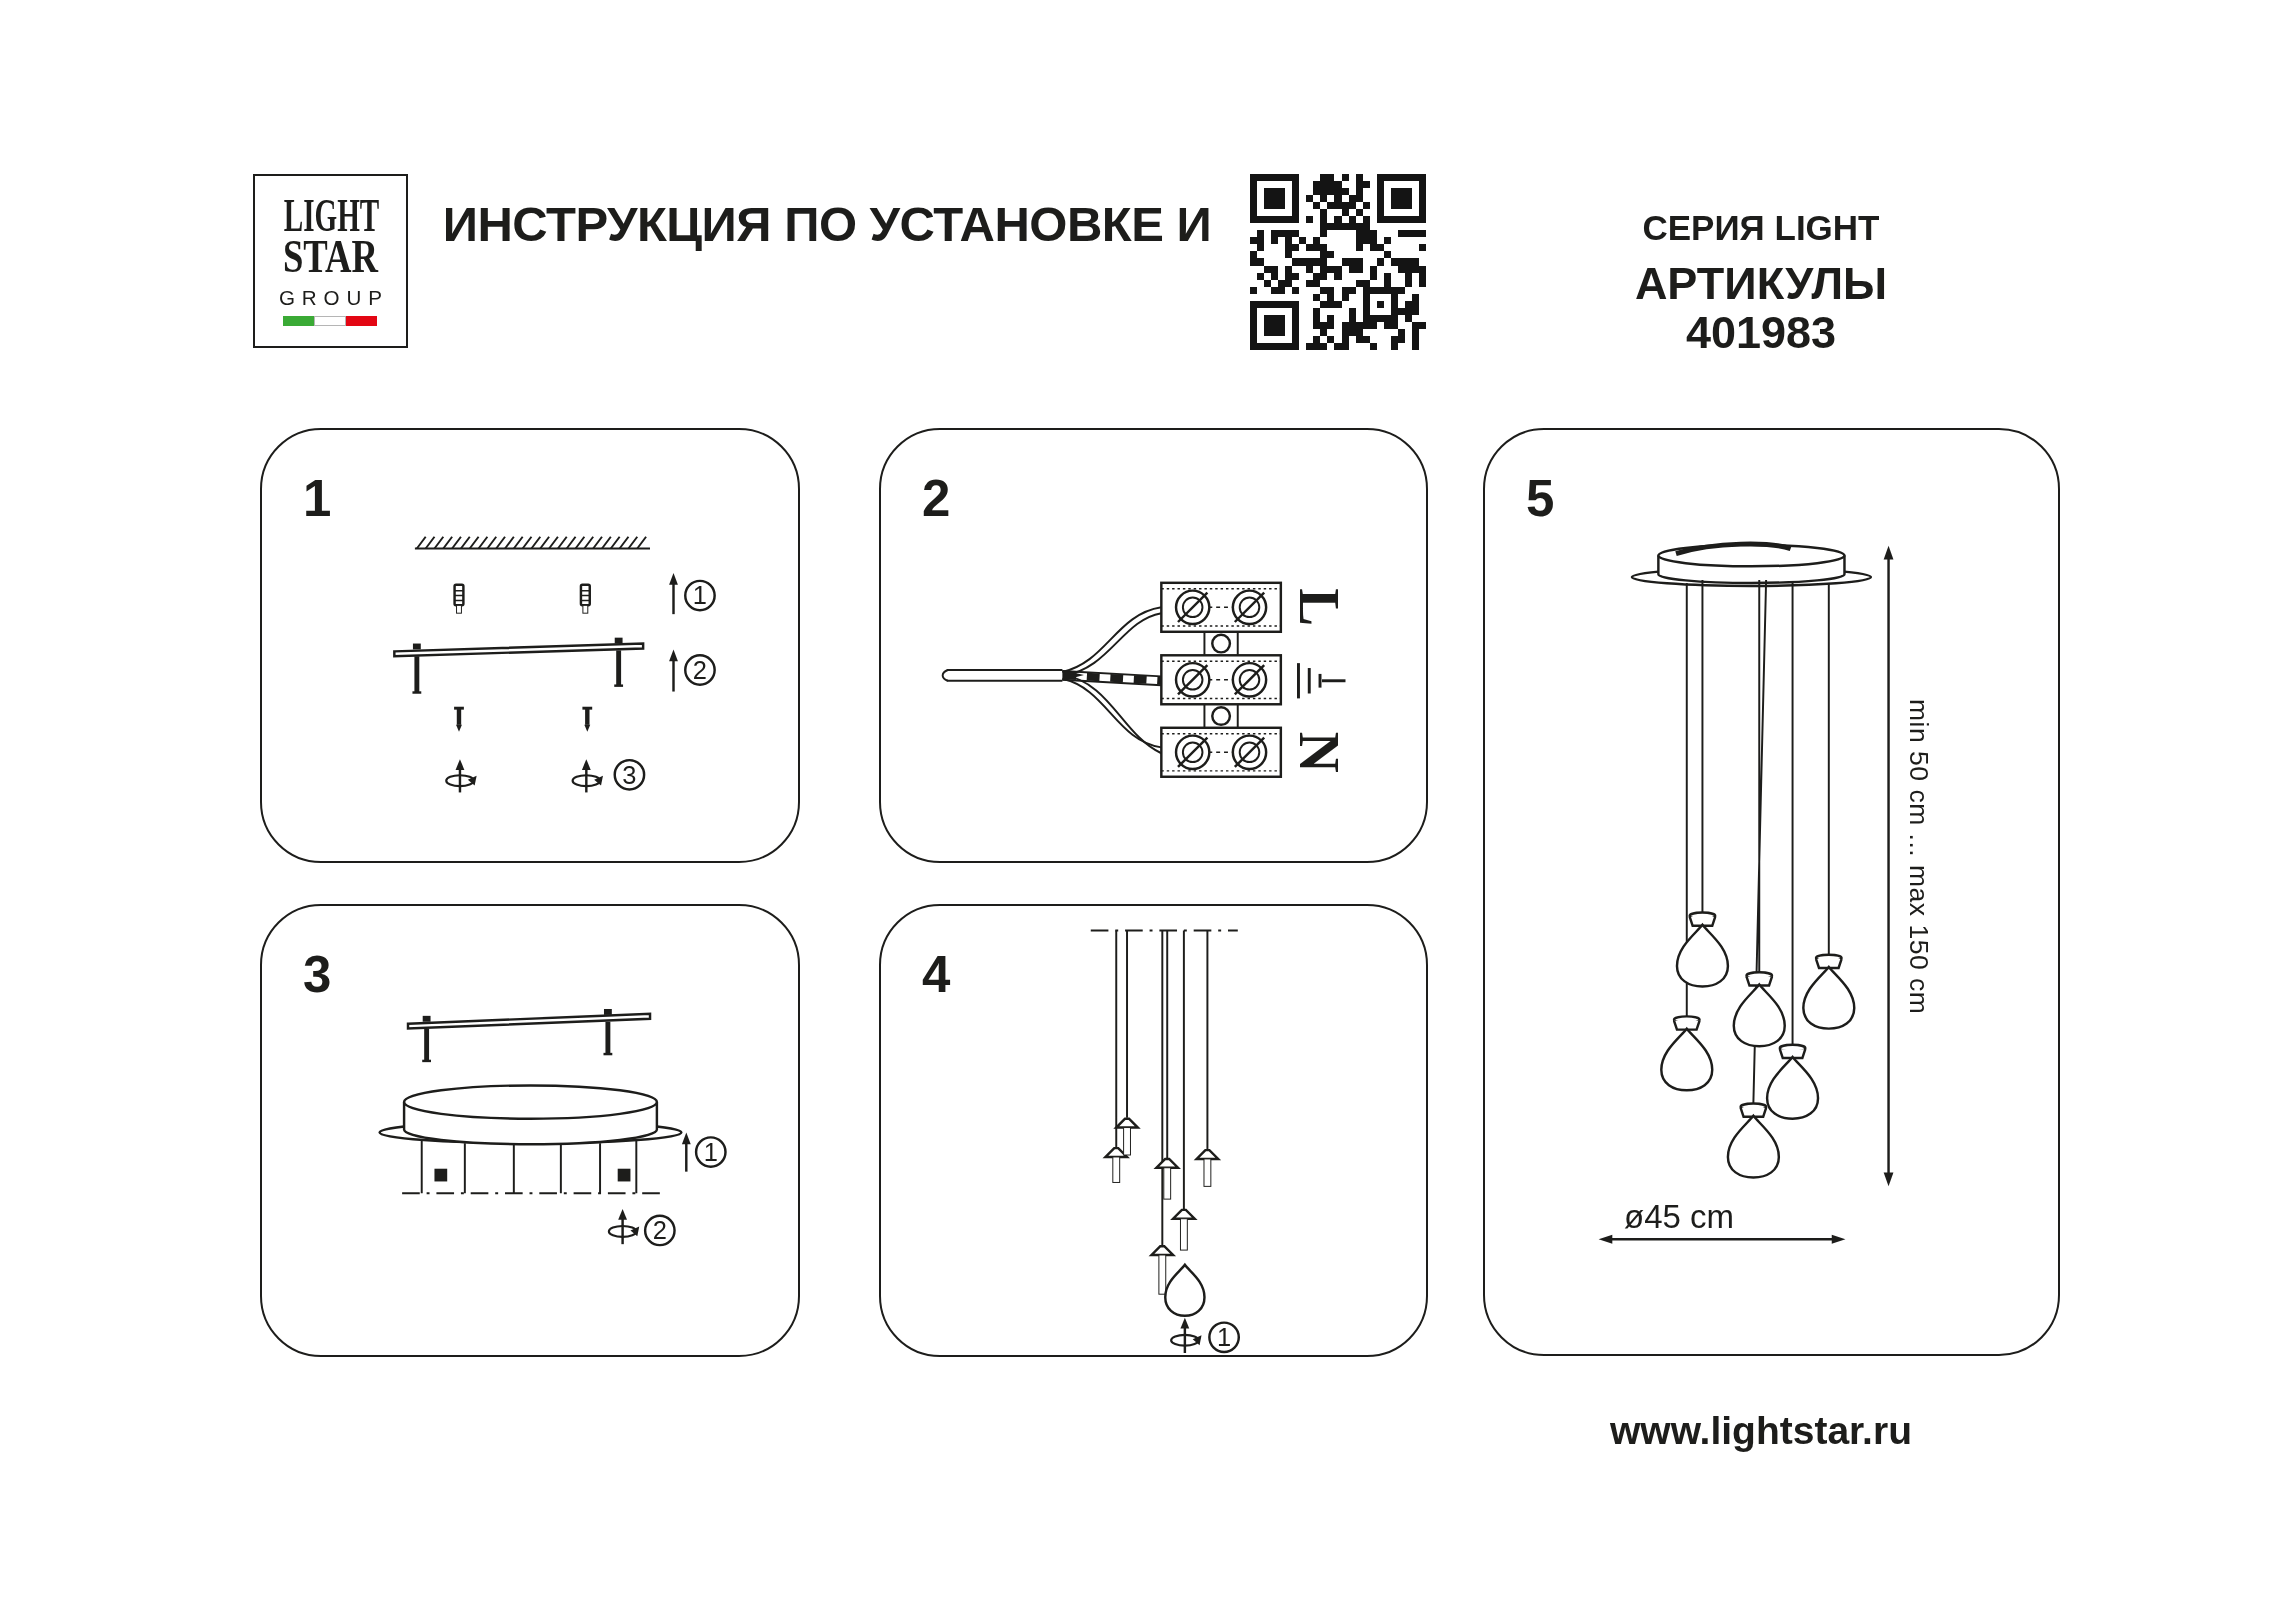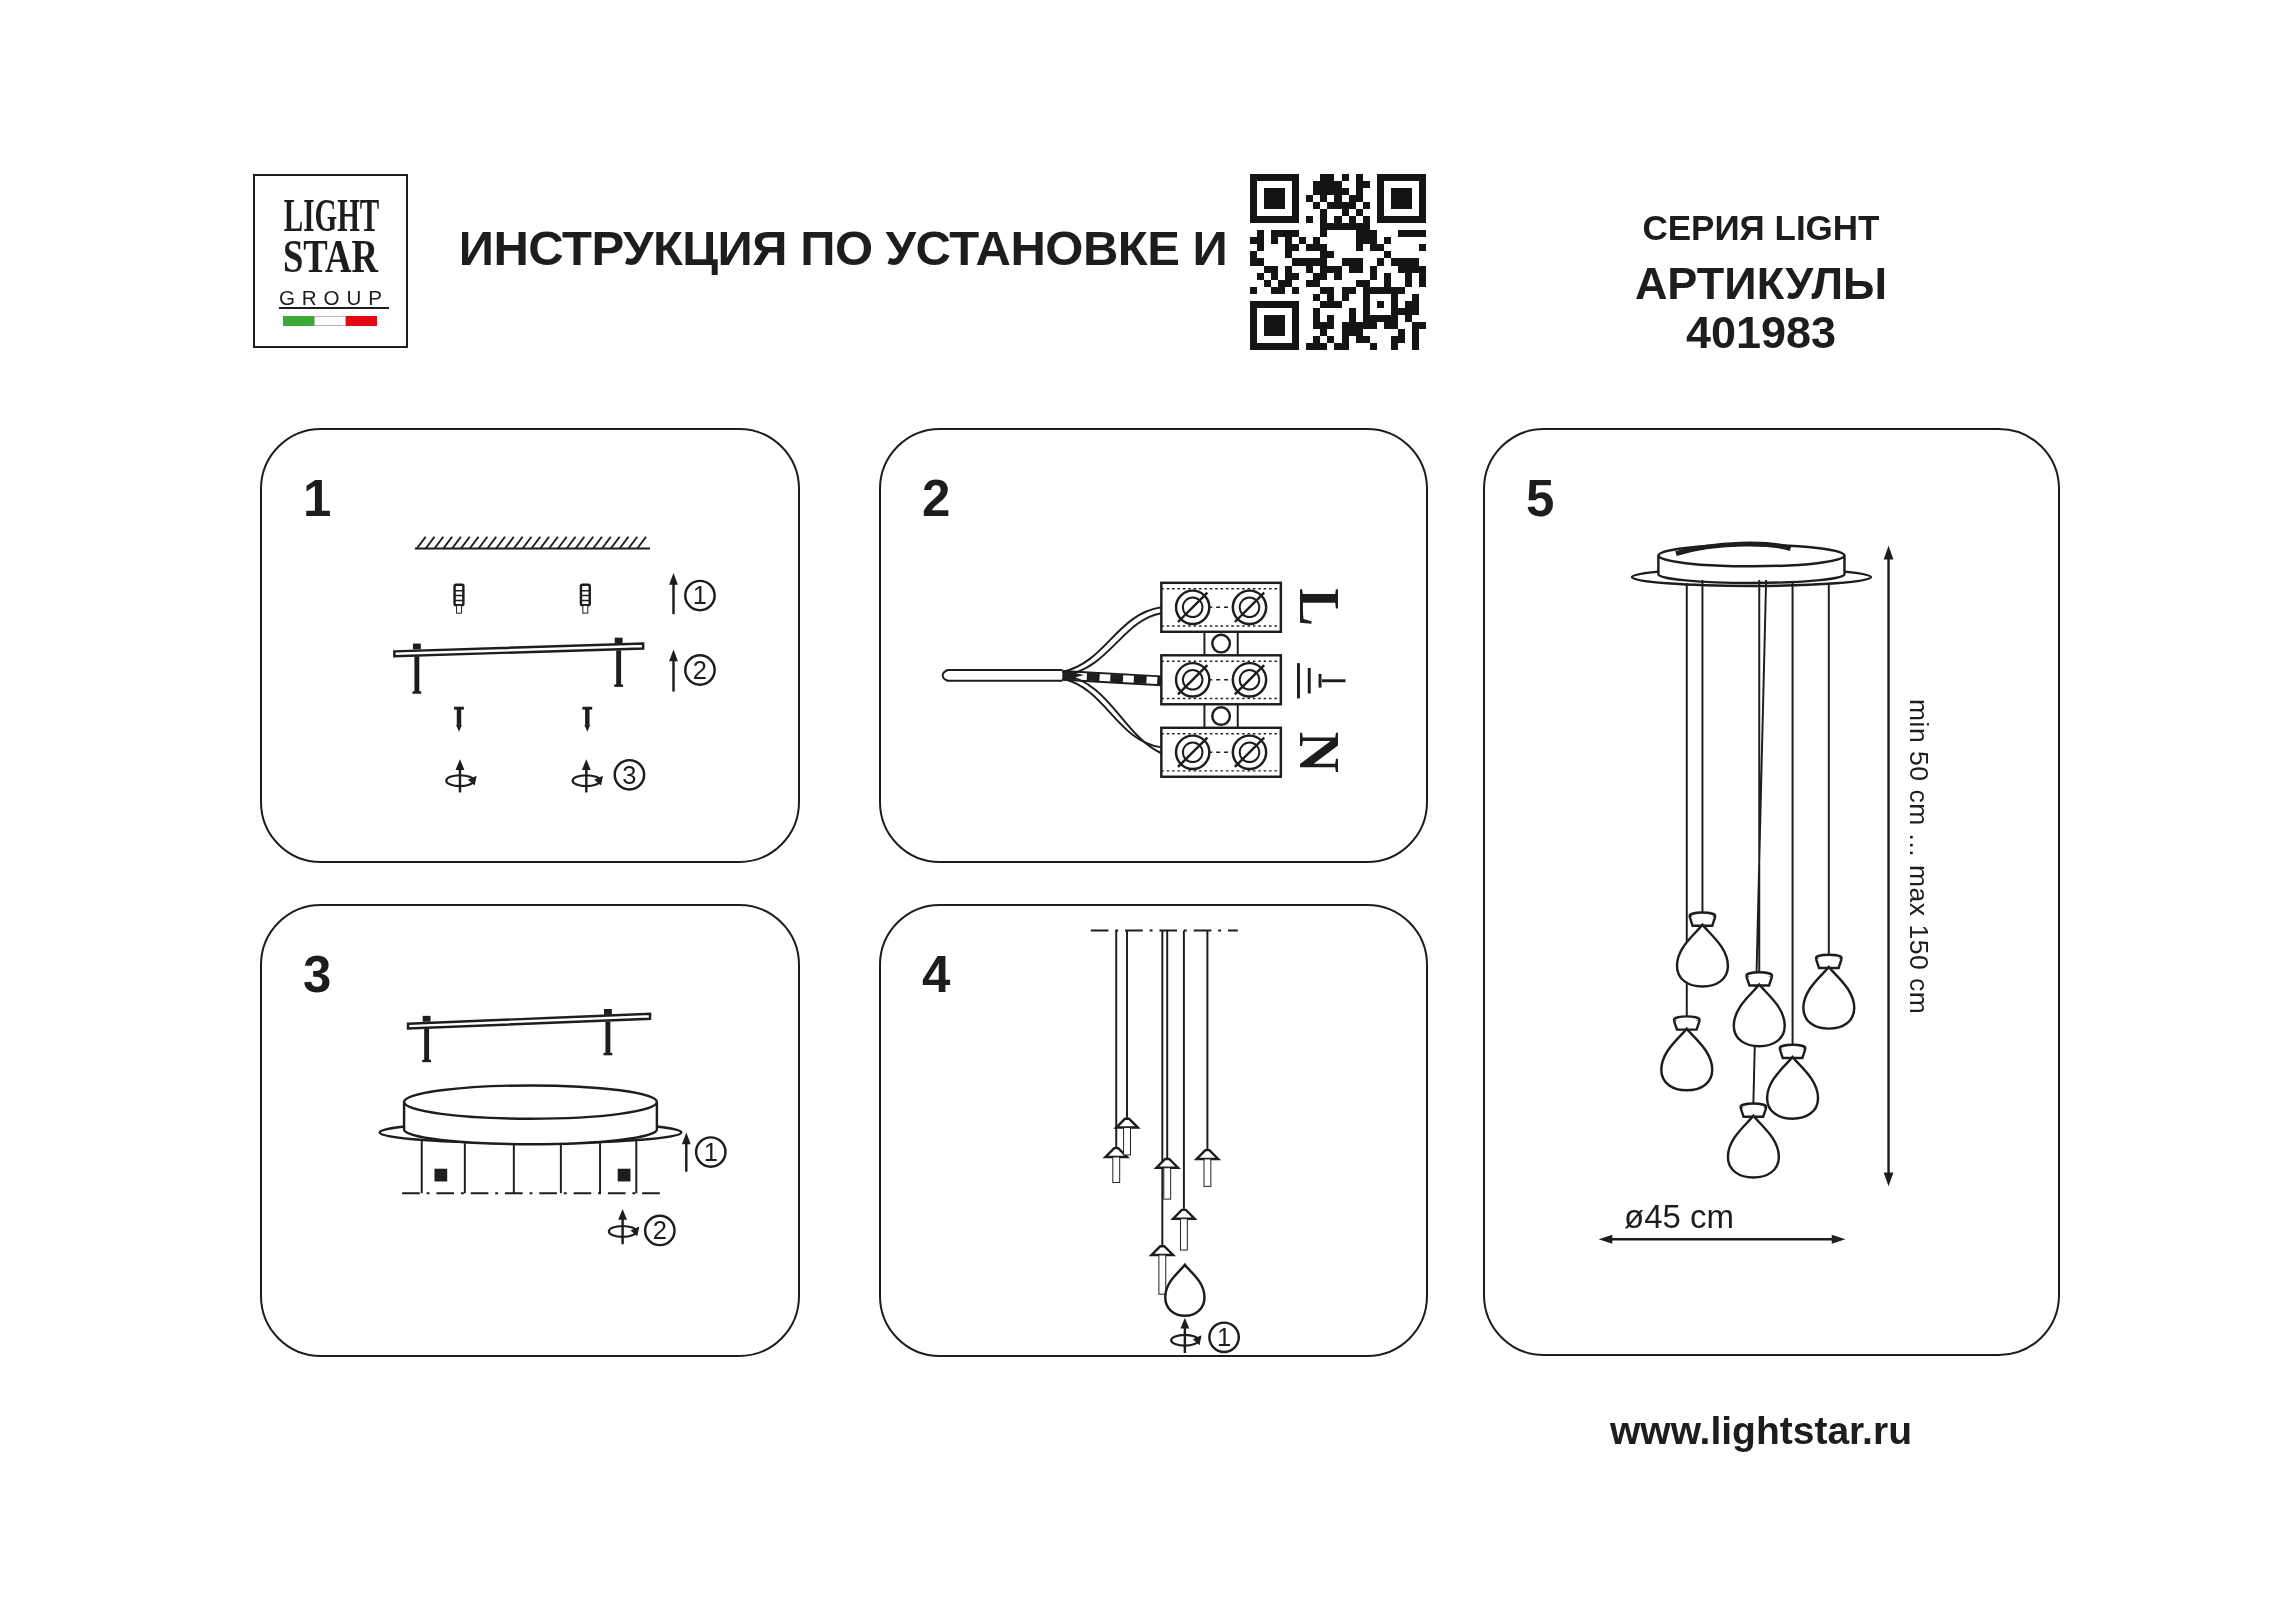--- a/index.html
+++ b/index.html
@@ -6,25 +6,25 @@
   #page{position:relative;width:2293px;height:1621px;background:#ffffff;
         font-family:"Liberation Sans",sans-serif;color:#1d1d1b;overflow:hidden;margin:0 auto;}
   
   .logo-box{position:absolute;left:253px;top:174px;width:151px;height:170px;
             border:2px solid #1d1d1b;background:#fff;}
   .logo-line{position:absolute;left:0;width:100%;text-align:center;
              font-family:"Liberation Serif",serif;font-weight:700;font-size:47px;line-height:1;}
   .logo-l1{top:15.7px;transform:scaleX(.62);}
   .logo-l2{top:57px;transform:scaleX(.78);}
   .logo-group{position:absolute;left:0;top:110px;width:100%;text-align:center;
-              font-size:20.6px;letter-spacing:6.9px;text-indent:6.9px;font-weight:400;text-decoration:underline;}
+              font-size:20.6px;letter-spacing:6.9px;text-indent:6.9px;font-weight:400;}
   .flag{position:absolute;left:28px;top:140px;width:94px;height:9.8px;display:flex;}
   .flag div{flex:1;}
-  .title{position:absolute;left:392px;top:196px;width:902px;text-align:center;
-         font-size:49px;font-weight:700;line-height:56px;letter-spacing:-0.5px;margin-top:24px;}
+  .title{position:absolute;left:376px;top:196px;width:902px;text-align:center;
+         font-size:49px;font-weight:700;line-height:56px;letter-spacing:-0.5px;}
   .qr{position:absolute;left:1250px;top:174px;width:176px;height:176px;}
   .series{position:absolute;left:1565px;top:208px;width:392px;text-align:center;}
   .series-1{font-size:35px;font-weight:700;line-height:39px;}
   .series-2{font-size:45px;font-weight:700;line-height:49px;margin-top:11.8px;}
   
   .panel{position:absolute;border:2.9px solid #1d1d1b;border-radius:61px;background:#fff;}
   .panel svg{position:absolute;left:0;top:0;width:100%;height:100%;display:block;}
   .pnum{position:absolute;left:41px;top:43px;font-size:51px;font-weight:700;line-height:1;z-index:2;}
   #p1{left:260px;top:428px;width:536px;height:431px;}
   #p2{left:879px;top:428px;width:545px;height:431px;}

